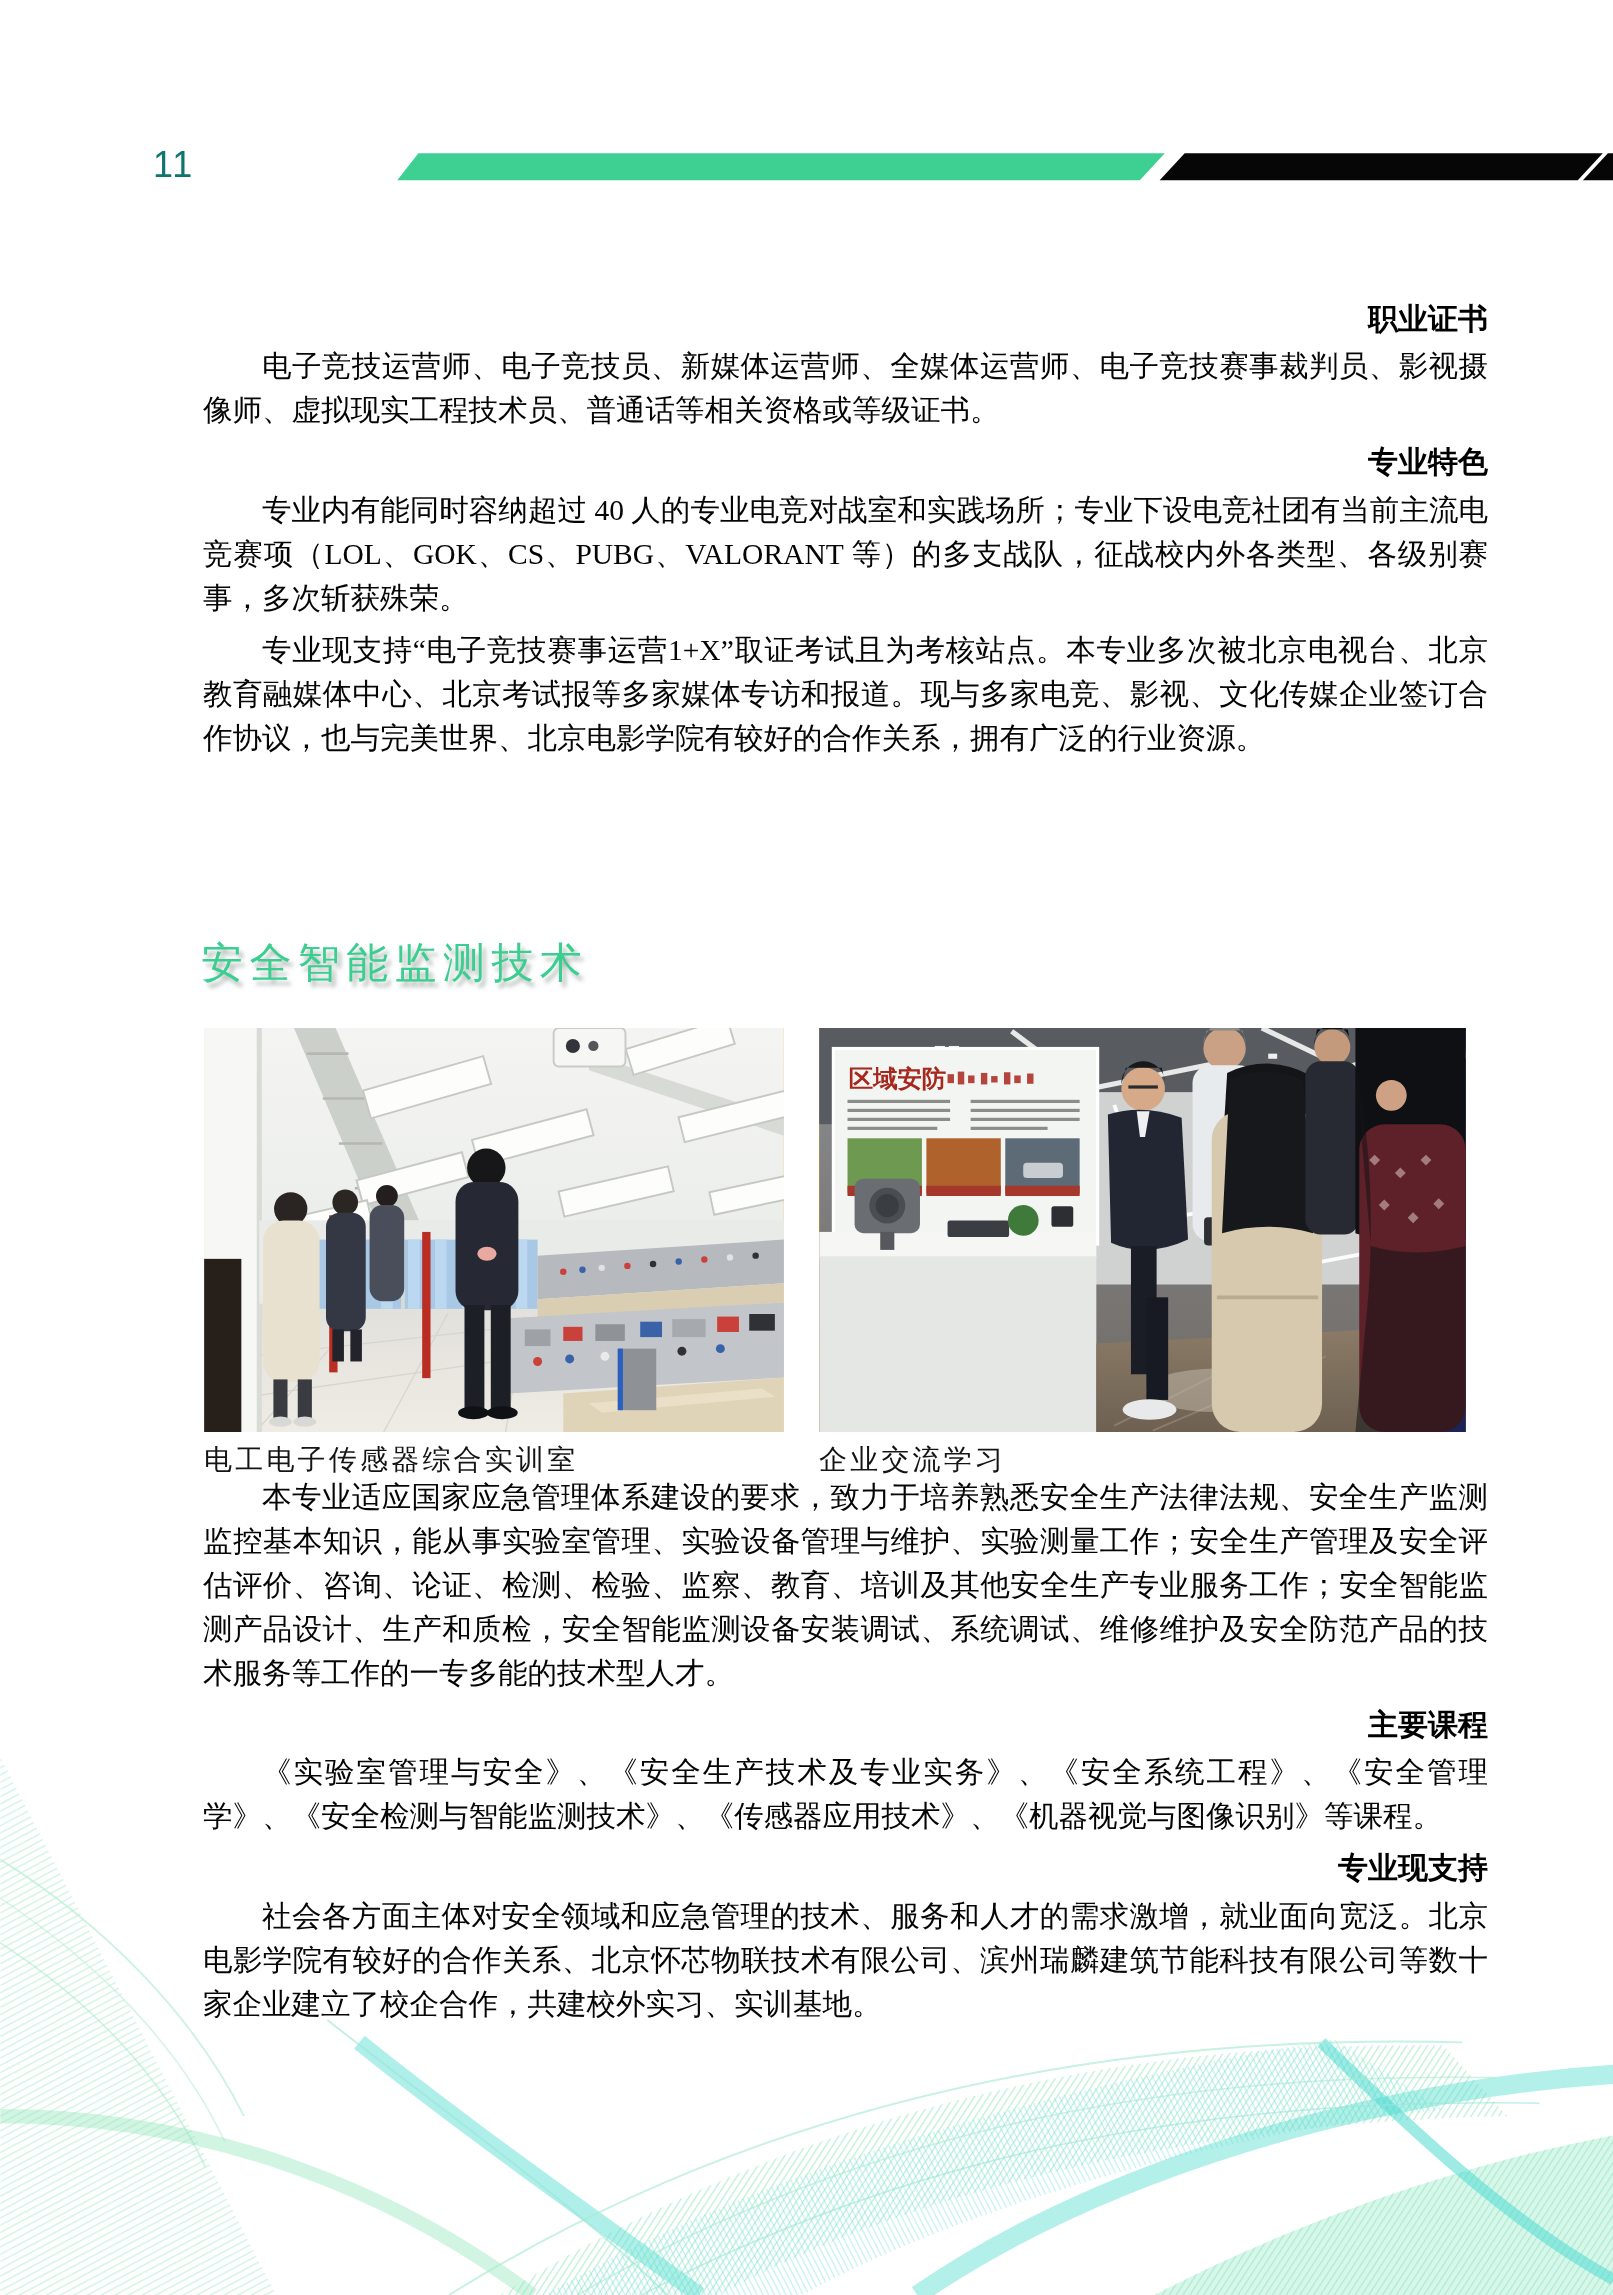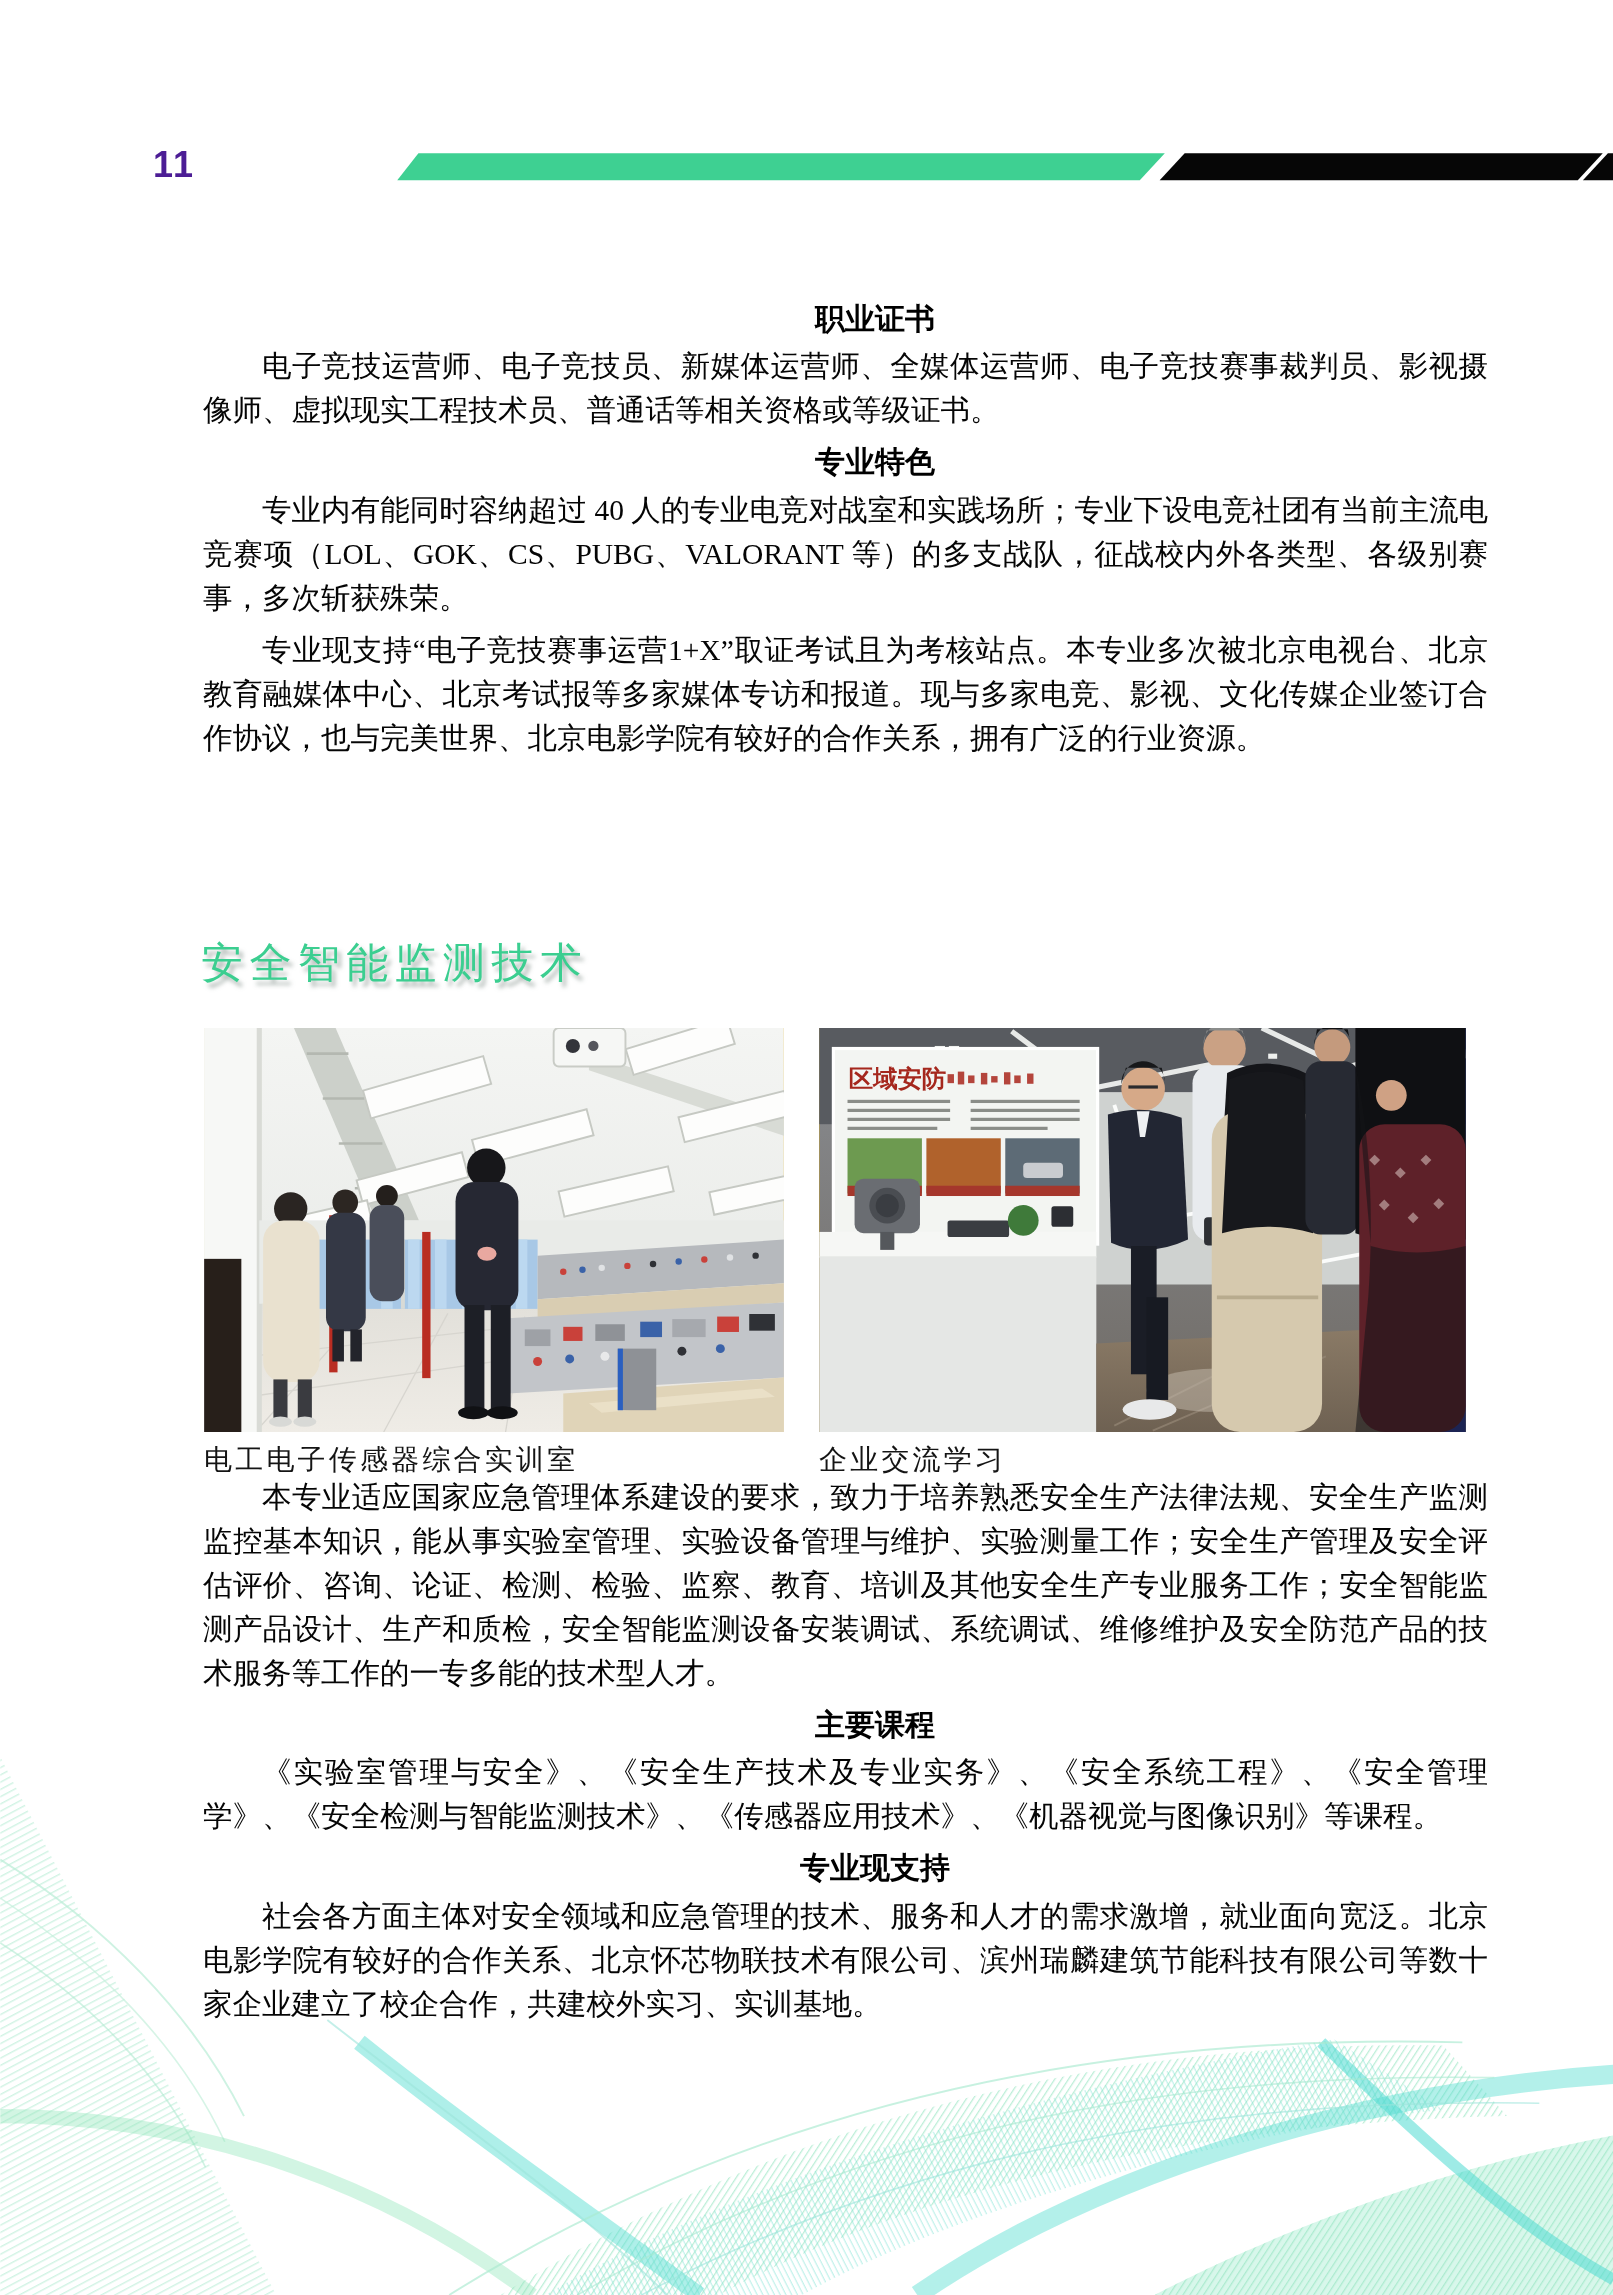--- a/index.html
+++ b/index.html
@@ -1,26 +1,26 @@
 <!DOCTYPE html>
 <html style="font-size:10.3px"><head>
 <meta charset="utf-8">
 <style>
   html,body{margin:0;padding:0;background:#ffffff;}
   .page{position:relative;width:1614px;height:2295px;background:#ffffff;overflow:hidden;
         font-family:"Liberation Sans",sans-serif;color:#000;}
   .bg{position:absolute;left:0;top:0;width:1614px;height:2295px;z-index:0;}
-  .pageno{position:absolute;left:153px;top:144px;z-index:2;font-size:36px;font-weight:700;
-          color:#4c1d95;letter-spacing:1.9px;}
+  .pageno{position:absolute;left:153px;top:144px;z-index:2;font-size:36px;font-weight:400;
+          color:#0f766e;letter-spacing:1.9px;}
   .flow{position:absolute;left:203px;width:1285px;z-index:2;text-align:justify;
         font-size:29.5px;line-height:44px;color:#050505;}
   .flow-top{top:289px;}
   .flow-bottom{top:1475px;}
   .flow h3{font-size:30px;line-height:44px;font-weight:700;margin:7.7px 0 3.8px 0;
-           padding-left:59px;text-align:center;color:#000;}
+           padding-left:59px;text-align:right;color:#000;}
   .flow p{margin:0 0 7.7px 0;text-indent:59px;font-weight:500;font-family:Liberation Serif, serif;}
   .major-title{position:absolute;left:201px;top:935px;z-index:2;margin:0;
                font-family:"Liberation Serif","DejaVu Serif",serif;
                font-size:42px;font-weight:400;letter-spacing:6.4px;color:#3bce90;
                text-shadow:3.8px 5.1px 4.5px rgba(110,125,118,0.55);}
   .photo{position:absolute;top:1028px;z-index:2;overflow:hidden;background:#eab308;}
   .photo svg{display:block;}
   .photo-left{left:204px;width:580px;height:404px;}
   .photo-right{left:819px;width:647px;height:404px;}
   .caption{position:absolute;top:1441px;z-index:2;text-align:left;

